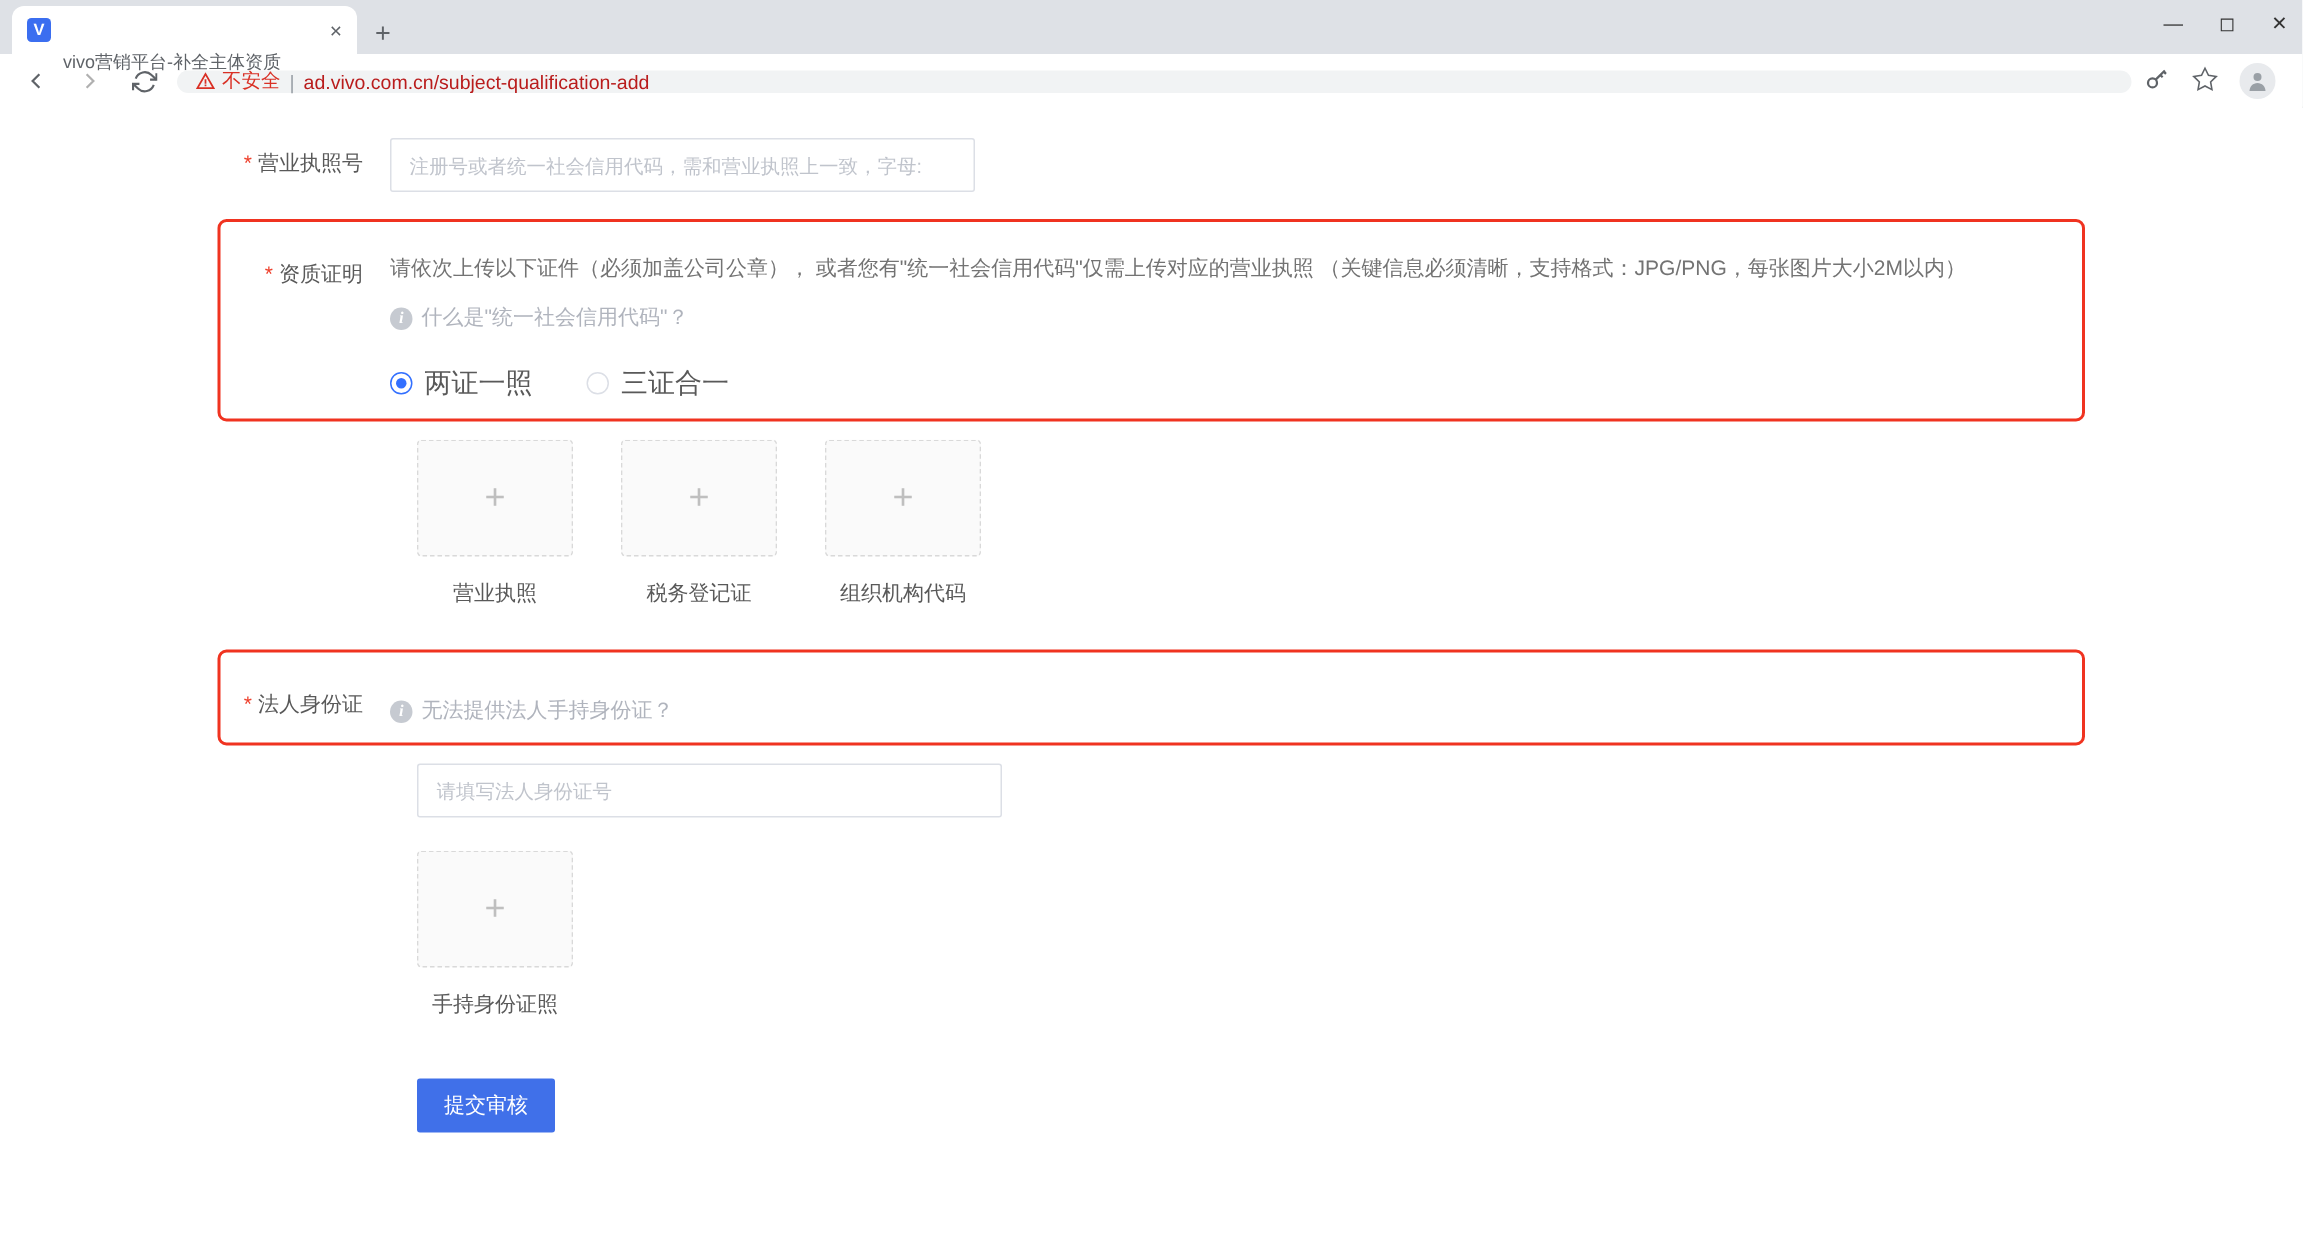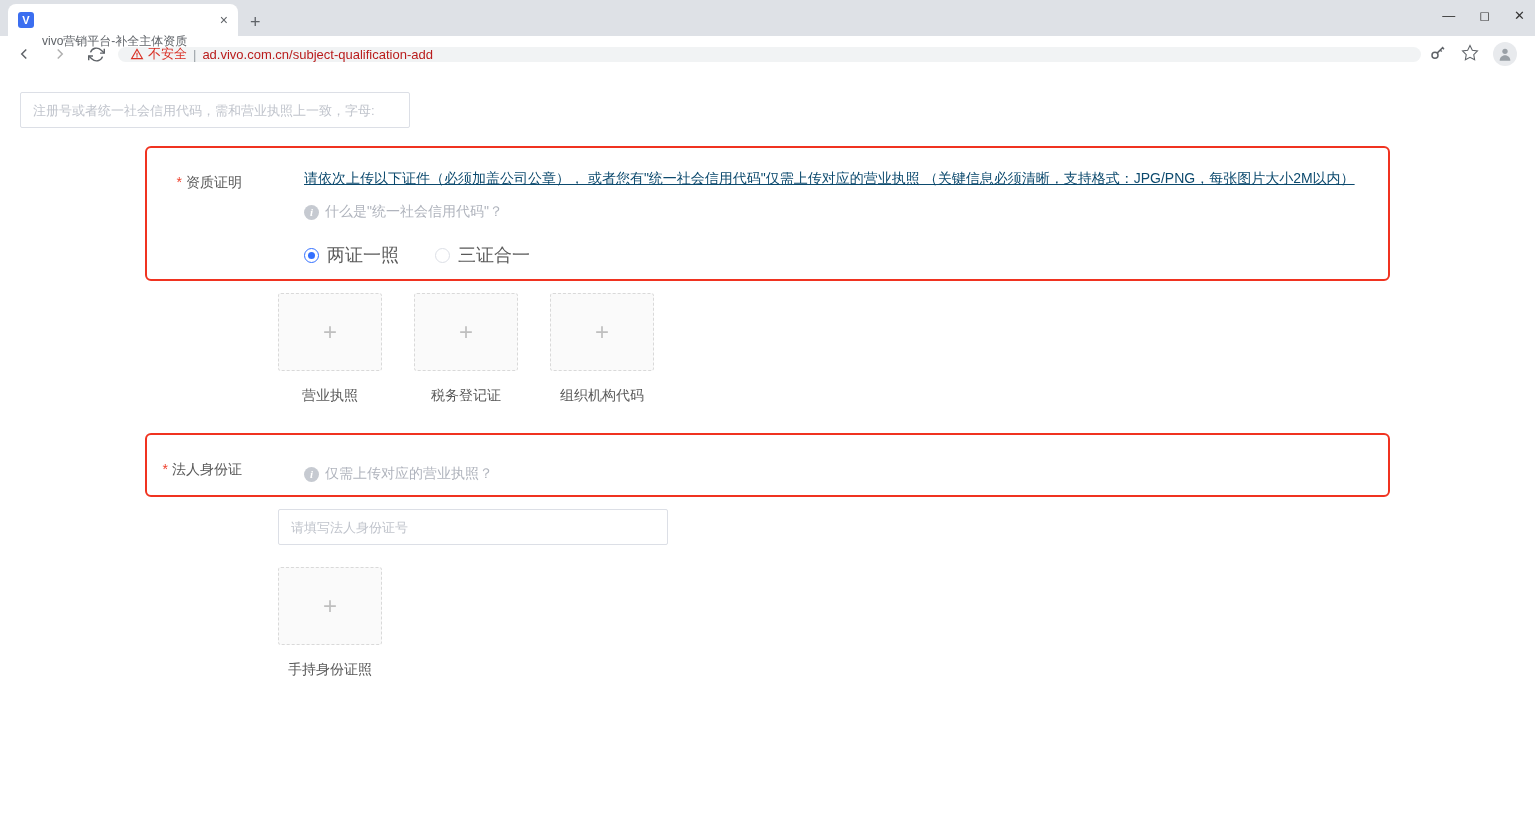--- a/index.html
+++ b/index.html
@@ -182,31 +182,29 @@
       color: #c0c4cc;
     }
     .highlight-box {
       border: 2px solid #f03320;
       border-radius: 6px;
       padding: 18px 12px 12px 0;
       margin: 10px 125px 12px 125px;
     }
     .highlight-box .form-row {
       margin-bottom: 0;
-      gap: 44px;
     }
     .highlight-box .form-label {
       width: 113px;
       min-width: 113px;
     }
     .desc-text {
       font-size: 14px;
-      color: #0c4a6e;
+      color: #737373;
       line-height: 1.8;
-      text-decoration: underline;
     }
     .hint-line {
       display: flex;
       align-items: center;
       margin-top: 12px;
       color: #b0b4bd;
       font-size: 14px;
       gap: 6px;
     }
     .info-icon {
@@ -374,20 +372,23 @@
             <path d="M4 22c0-4.4 3.6-8 8-8s8 3.6 8 8"></path>
           </svg>
       </span>
     </div>
   </div>
 </div>
 
 <div class="content">
 
   <div class="form-row">
+    <div class="form-label">
+      <span class="required">*</span><span>营业执照号</span>
+    </div>
     <div class="form-control">
       <input class="text-input" type="text" placeholder="注册号或者统一社会信用代码，需和营业执照上一致，字母:" style="">
     </div>
   </div>
 
   <div class="highlight-box">
     <div class="form-row">
       <div class="form-label">
         <span class="required">*</span><span>资质证明</span>
       </div>
@@ -433,33 +434,36 @@
   </div>
 
   <div class="highlight-box">
     <div class="form-row">
       <div class="form-label">
         <span class="required">*</span><span>法人身份证</span>
       </div>
       <div class="form-control">
         <div class="hint-line">
           <span class="info-icon">i</span>
-          <span>仅需上传对应的营业执照？</span>
+          <span>无法提供法人手持身份证？</span>
         </div>
       </div>
     </div>
   </div>
 
   <div class="id-input-wrap">
     <input class="text-input" type="text" placeholder="请填写法人身份证号" style="">
   </div>
 
   <div class="upload-row">
     <div class="upload-card">
       <div class="upload-box">
         <span class="plus-icon">+</span>
       </div>
       <div class="upload-label">手持身份证照</div>
     </div>
   </div>
 
+  <div class="submit-wrap">
+    <button class="submit-btn">提交审核</button>
+  </div>
 
 </div>
 
 </body></html>

